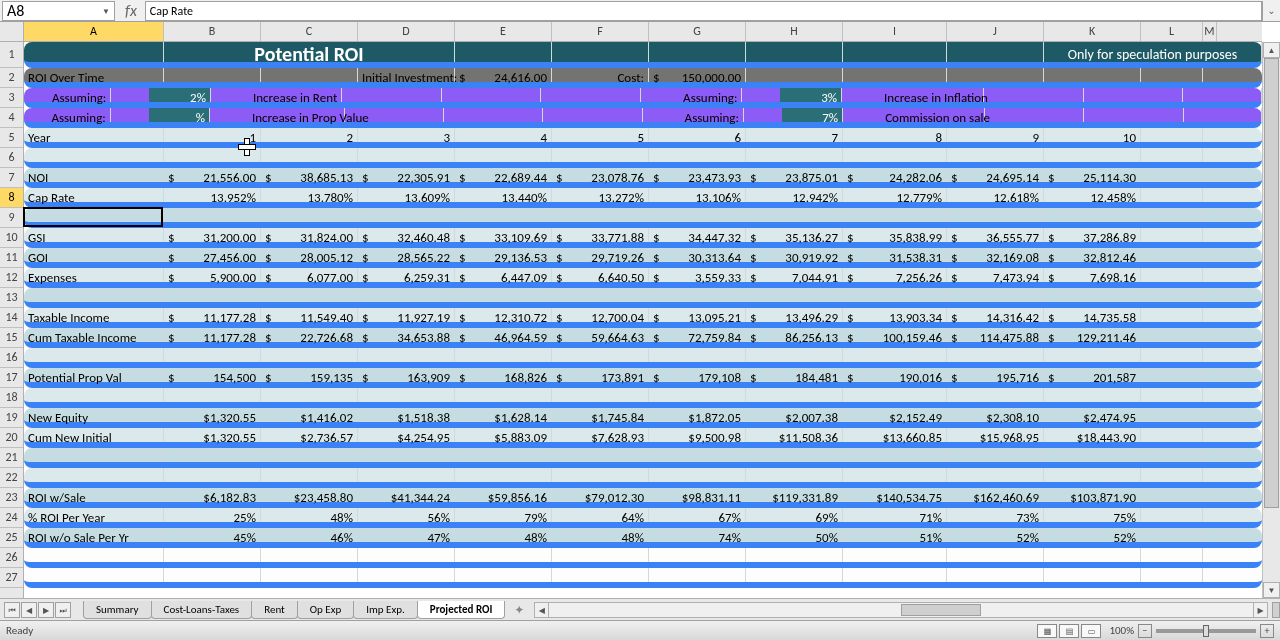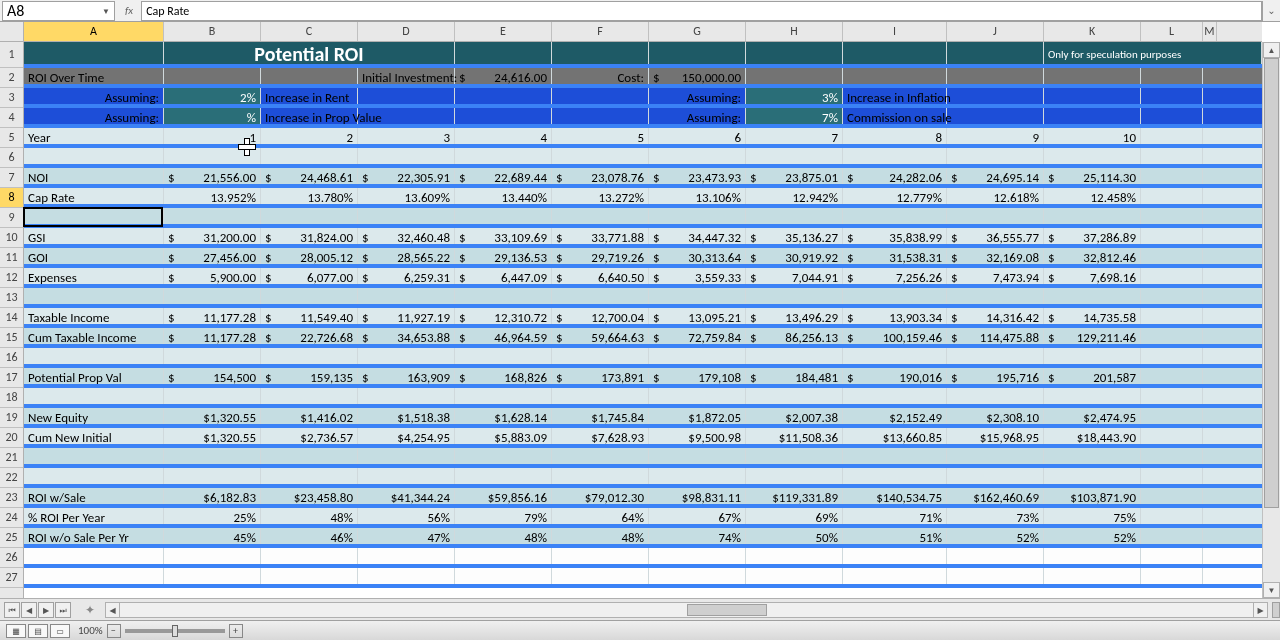--- a/index.html
+++ b/index.html
@@ -3,52 +3,52 @@
 <meta charset="utf-8">
 <style>
   * { box-sizing: border-box; margin: 0; padding: 0; }
   body { font-family: Calibri, Arial, sans-serif; font-size: 13px; background: #fff; overflow: hidden; width: 1280px; height: 640px; position: relative; }
   
   .formula-bar { display: flex; align-items: center; height: 22px; border-bottom: 1px solid #a0a0a0; background: #f0f0f0; }
   .name-box { width: 113px; height: 20px; background: #fff; border: 1px solid #a0a0a0; margin: 1px 2px; padding: 0 4px; display: flex; align-items: center; justify-content: space-between; }
   .name-box-text { font-size: 16px; }
   .name-box-arrow { font-size: 8px; color: #555; }
   .fx-icons { display: flex; align-items: center; padding: 0 8px; gap: 8px; }
-  .fx-icons span { font-size: 11px; color: #666; cursor: pointer; }
+  .fx-icons span { font-size: 16px; color: #666; cursor: pointer; }
   .fx-label { font-style: italic; color: #555; font-size: 12px; }
   .formula-input { flex: 1; background: #fff; border: 1px solid #a0a0a0; height: 20px; margin: 1px 0; padding: 0 4px; font-size: 12px; display: flex; align-items: center; }
   .expand-btn { width: 18px; text-align: center; font-size: 10px; color: #666; border-left: 1px solid #a0a0a0; height: 20px; line-height: 20px; cursor: pointer; }
   
   .grid-wrap { position: relative; height: 576px; overflow: hidden; }
   .corner { position: absolute; left: 0; top: 0; width: 24px; height: 20px; background: #e8e8e8; border-right: 1px solid #b0b0b0; border-bottom: 1px solid #b0b0b0; }
   .col-headers { position: absolute; left: 24px; top: 0; right: 18px; height: 20px; display: flex; background: #e8e8e8; border-bottom: 1px solid #b0b0b0; }
   .col-h { border-right: 1px solid #c0c0c0; text-align: center; line-height: 19px; font-size: 12px; color: #444; cursor: pointer; }
   .col-h.sel { background: #ffd966; color: #000; }
   .col-A { width: 140px; } .col-B,.col-C,.col-D,.col-E,.col-F,.col-G,.col-H,.col-J,.col-K { width: 97px; } .col-I { width: 104px; } .col-L{width:62px;} .col-M{width:14px;}
   
   .row-headers { position: absolute; left: 0; top: 20px; width: 24px; bottom: 0; background: #e8e8e8; border-right: 1px solid #b0b0b0; }
   .row-h { height: 20px; border-bottom: 1px solid #c0c0c0; text-align: center; line-height: 19px; font-size: 12px; color: #444; cursor: pointer; }
   .row-h.r1 { height: 26px; line-height: 25px; }
   .row-h.sel { background: #ffd966; color: #000; }
   
   .cells { position: absolute; left: 24px; top: 20px; right: 18px; bottom: 0; }
-  .row { height: 20px; display: flex; border-bottom: 4px solid #3b82f6; }
+  .row { height: 20px; display: flex; border-bottom: 6px solid #3b82f6; border-radius: 8px; }
   .row.r1 { height: 26px; }
   .cell { border-right: 1px solid #d0d9dc; padding: 0 4px; line-height: 19px; font-size: 13px; white-space: nowrap; overflow: visible; position: relative; }
   .cell.num { text-align: right; }
   .cell.money { display: flex; justify-content: space-between; }
   .cell.money .cur { }
   .cell.money .val { }
   .row.r1 .cell { line-height: 25px; }
   
   .hdr1 { background: #1e5a66; color: #fff; }
   .hdr1 .title { font-size: 20px; font-weight: bold; text-align: center; }
-  .hdr1 .sub { font-size: 11px; text-align: left; }
+  .hdr1 .sub { font-size: 14px; text-align: center; }
   .r2 { background: #737373; font-weight: 500; }
-  .r3,.r4 { background: #1d4ed8; }
+  .r3,.r4 { background: #8b5cf6; gap: 38px; }
   .darkcell { background: #2a6e78 !important; color: #fff; }
   .r5 { background: #dce9ec; }
   .dband { background: #c5dde2; }
   .lband { background: #dce9ec; }
   .blank { background: #fdfdfd; }
   
   .active-cell-border { position: absolute; border: 2px solid #000; pointer-events: none; z-index: 10; }
   .cursor-plus { position: absolute; width: 16px; height: 16px; z-index: 20; pointer-events: none; }
   .cursor-plus::before, .cursor-plus::after { content: ''; position: absolute; background: #fff; border: 1px solid #000; }
   .cursor-plus::before { left: 6px; top: 0; width: 4px; height: 16px; }
@@ -236,21 +236,21 @@
         <div class="cell col-L"></div>
       </div>
       <div class="row dband">
         <div class="cell col-A">NOI</div>
         <div class="cell col-B num money">
           <span class="cur">$</span>
           <span class="val">21,556.00</span>
         </div>
         <div class="cell col-C num money">
           <span class="cur">$</span>
-          <span class="val">24,468.61</span>
+          <span class="val">38,685.13</span>
         </div>
         <div class="cell col-D num money">
           <span class="cur">$</span>
           <span class="val">22,305.91</span>
         </div>
         <div class="cell col-E num money">
           <span class="cur">$</span>
           <span class="val">22,689.44</span>
         </div>
         <div class="cell col-F num money">
@@ -749,30 +749,39 @@
   </div>
 </div>
 
 <div class="tab-bar">
   <div class="tab-nav">
     <span>⏮</span>
     <span>◀</span>
     <span>▶</span>
     <span>⏭</span>
   </div>
+  <div class="tabs" id="tabs">
+      <div class="tab">Summary</div>
+      <div class="tab">Cost-Loans-Taxes</div>
+      <div class="tab">Rent</div>
+      <div class="tab">Op Exp</div>
+      <div class="tab">Imp Exp.</div>
+      <div class="tab active">Projected ROI</div>
+    </div>
   <span class="tab-add">✦</span>
   <div class="hscroll">
     <div class="hbtn">◀</div>
     <div class="hthumb"></div>
     <div class="hbtn r">▶</div>
   </div>
   <div class="split"></div>
 </div>
 
 <div class="status-bar">
+  <span class="ready">Ready</span>
   <div class="view-icons">
     <span>▦</span>
     <span>▤</span>
     <span>▭</span>
   </div>
   <div class="zoom">
     <span>100%</span>
     <span class="zoom-btn">−</span>
     <div class="zoom-slider">
         <div class="zt"></div>

